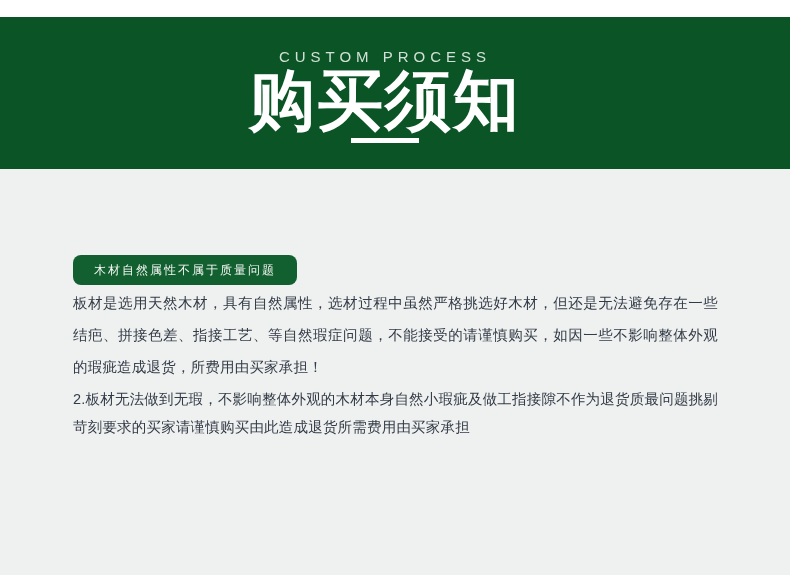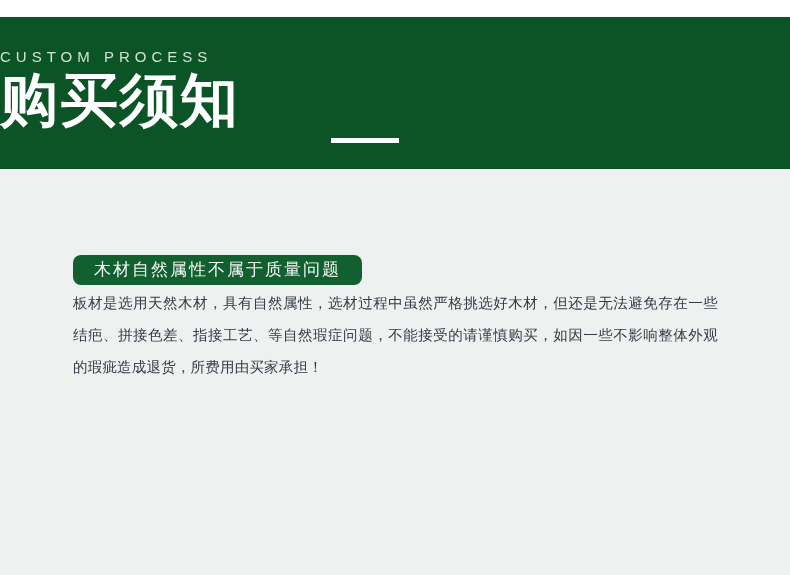--- a/index.html
+++ b/index.html
@@ -19,32 +19,33 @@
     background: #ffffff;
   }
   
   .hero {
     height: 152px;
     background: #0a5425;
     overflow: hidden;
   }
   .hero-inner {
     width: 730px;           
-    text-align: left;
+    text-align: center;
+    padding-left: 20px;
   }
   .hero-subtitle {
     margin-top: 31px;
     font-size: 15px;
     letter-spacing: 5px;
     color: rgba(255,255,255,0.82);
     font-weight: 400;
   }
   .hero-title {
     margin-top: 5px;
-    font-size: 58px;
+    font-size: 66px;
     line-height: 60px;
     letter-spacing: 2px;
     font-weight: 900;
     color: #ffffff;
   }
   .hero-underline {
     width: 68px;
     height: 5px;
     background: #ffffff;
     margin: 8px auto 0 auto;
@@ -54,21 +55,21 @@
     padding: 0 72px 0 73px;
   }
   .section-badge {
     display: inline-block;
     height: 30px;
     line-height: 30px;
     padding: 0 21px;
     background: #12602f;
     border-radius: 8px;
     color: #f5f7f5;
-    font-size: 17px;
+    font-size: 12px;
     letter-spacing: 2px;
     font-family: "Liberation Serif", serif;
   }
   .section-1 .section-badge { margin-top: 86px; }
   .section-2 .section-badge { margin-top: 26px; }
   .section-body {
     margin: 2px 0 0 0;
     color: #333b47;
     font-size: 14.5px;
     letter-spacing: 0.2px;
@@ -99,15 +100,16 @@
 </div>
 
 <div class="content">
 
   <div class="section section-1">
     <span class="section-badge">木材自然属性不属于质量问题</span>
     <p class="section-body">板材是选用天然木材，具有自然属性，选材过程中虽然严格挑选好木材，但还是无法避免存在一些结疤、拼接色差、指接工艺、等自然瑕症问题，不能接受的请谨慎购买，如因一些不影响整体外观的瑕疵造成退货，所费用由买家承担！</p>
   </div>
 
   <div class="section section-2">
+    <p class="section-body">2.板材无法做到无瑕，不影响整体外观的木材本身自然小瑕疵及做工指接隙不作为退货质最问题挑剔苛刻要求的买家请谨慎购买由此造成退货所需费用由买家承担</p>
   </div>
 
 </div>
 
 </body></html>

